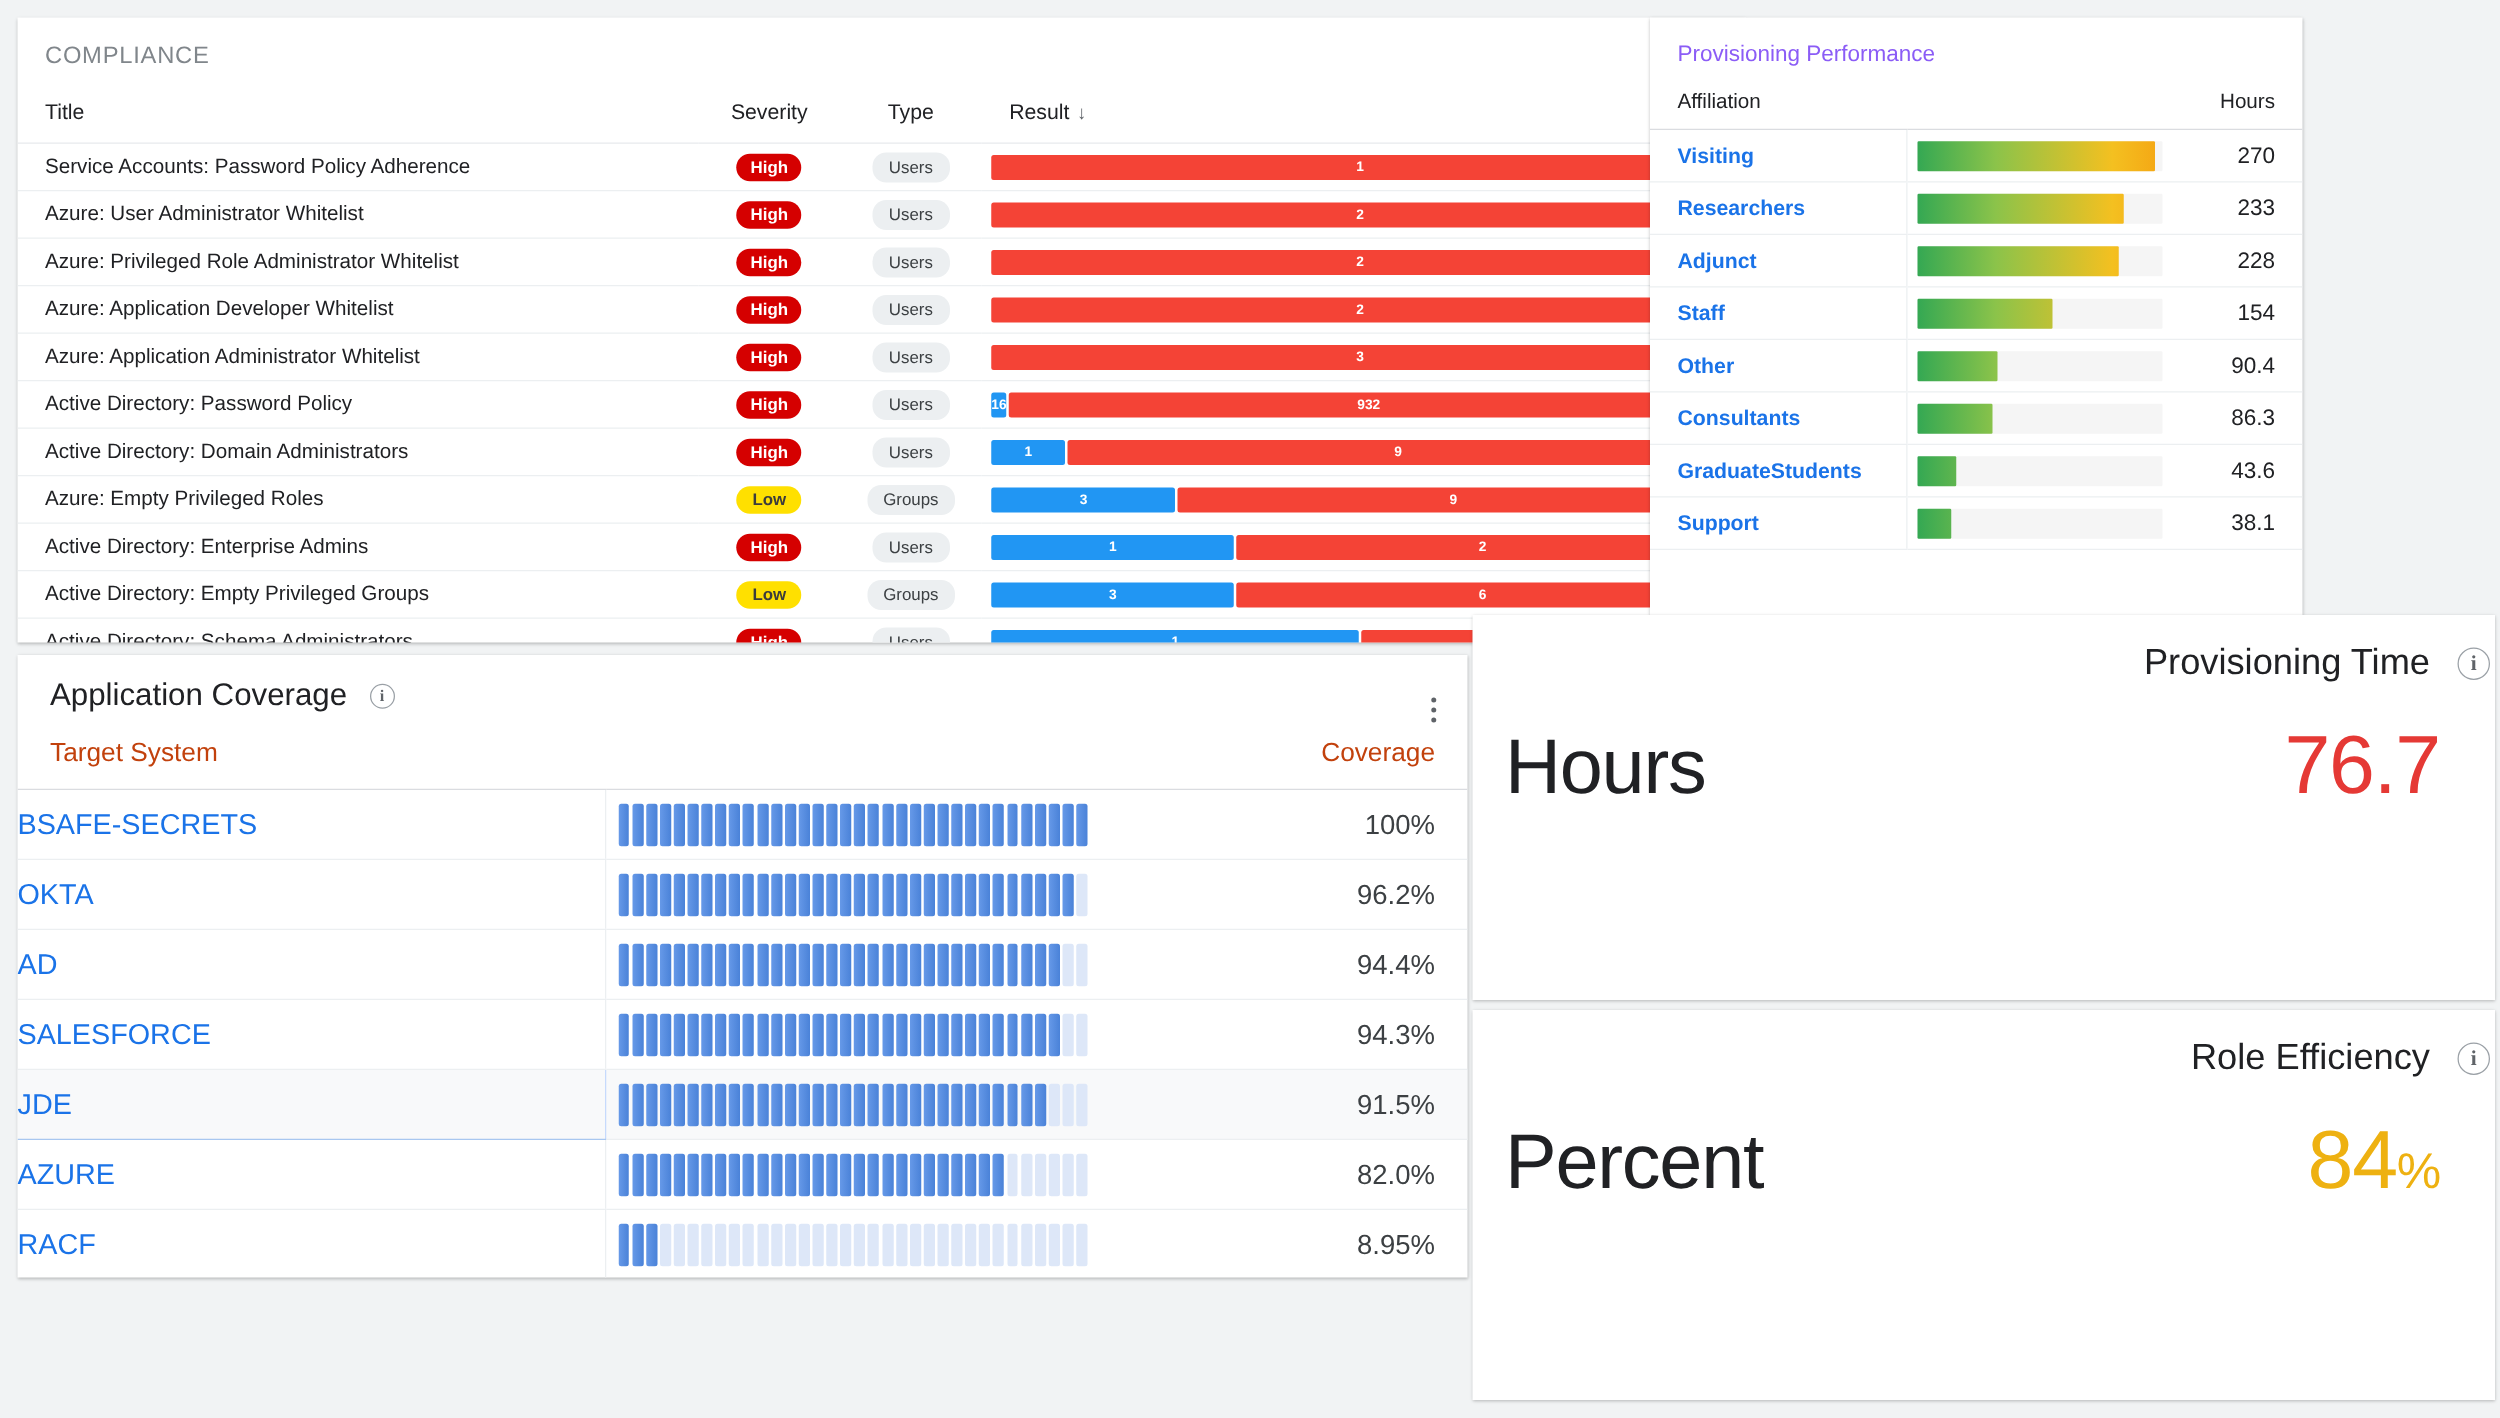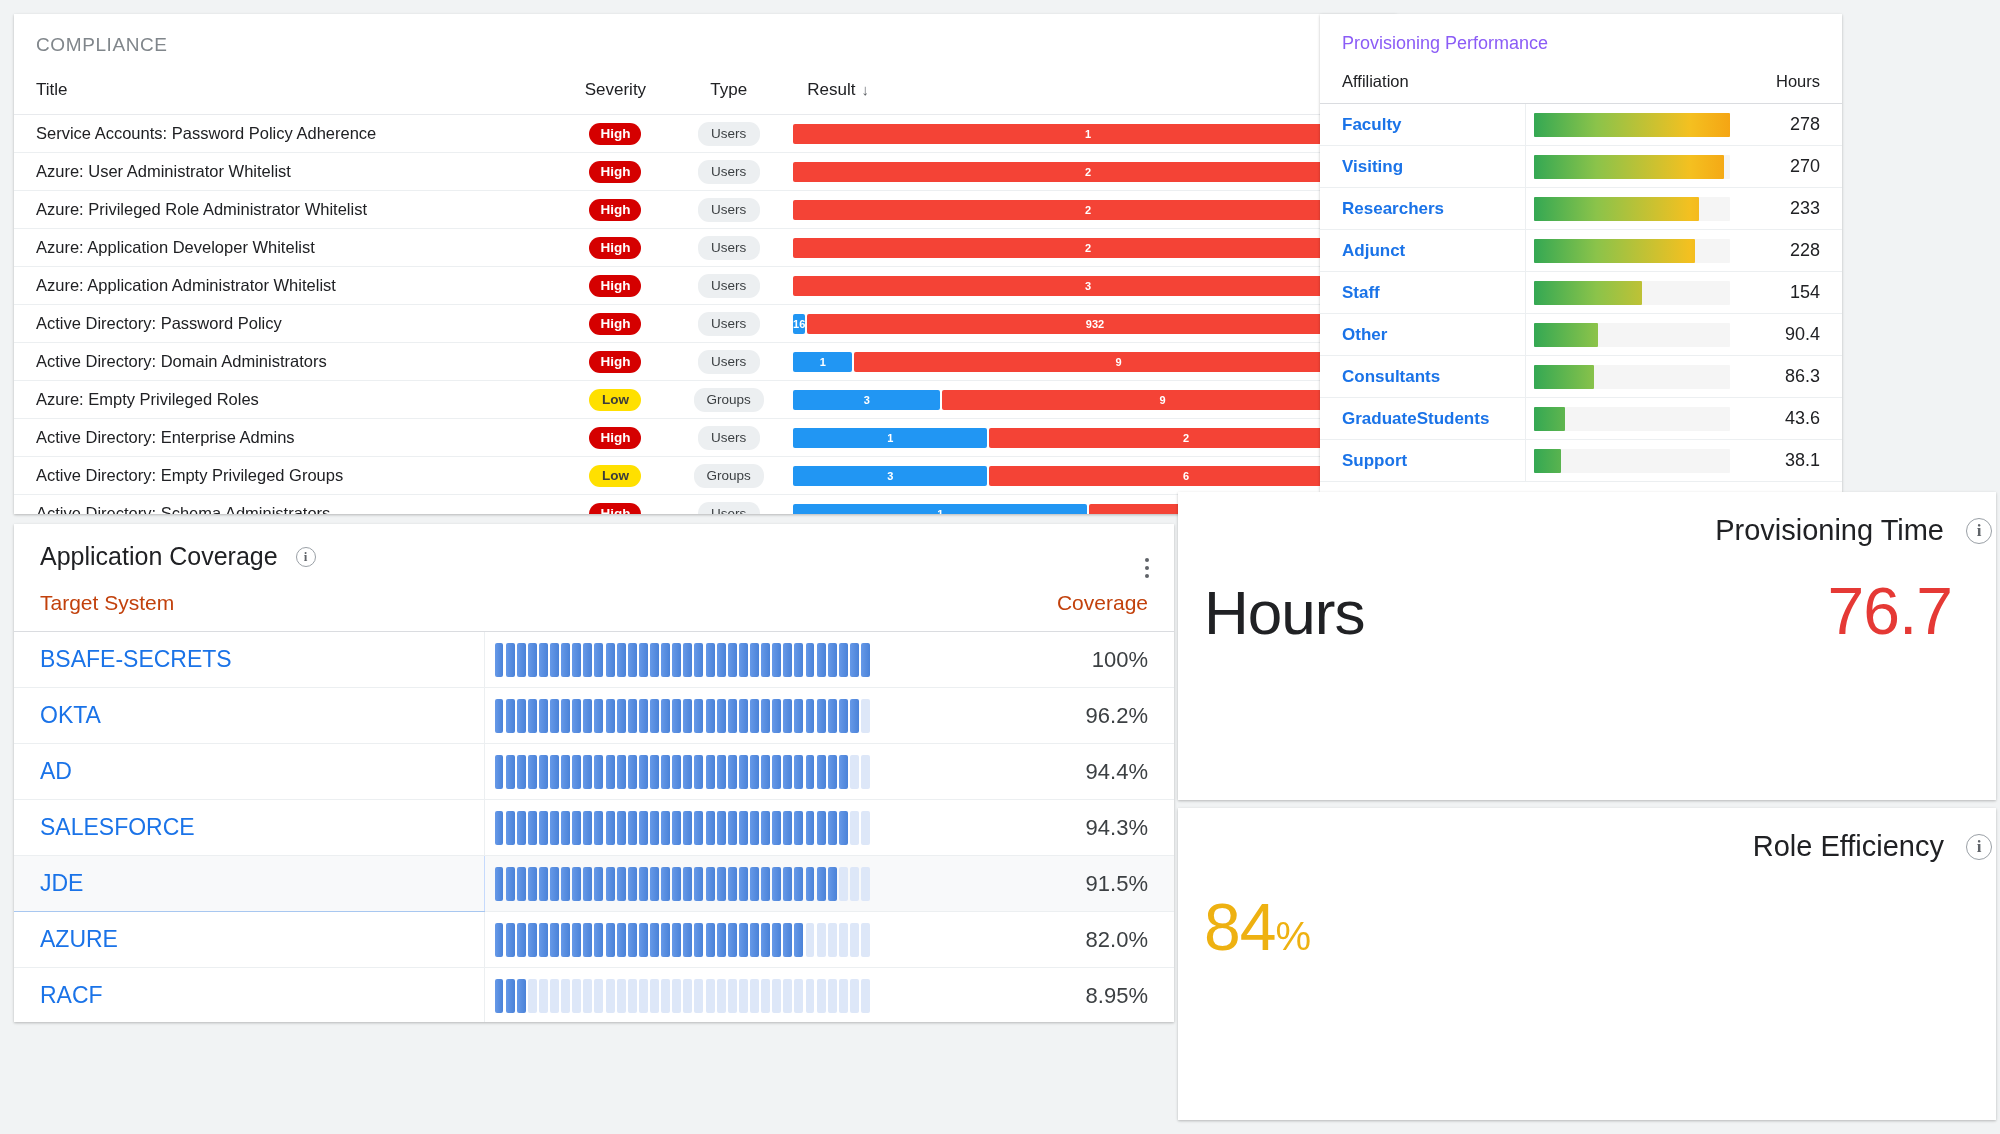--- a/index.html
+++ b/index.html
@@ -102,21 +102,21 @@
     display: flex; flex-direction: column; align-items: center; justify-content: center; gap: 4px;
   }
   .kebab i { width: 4px; height: 4px; border-radius: 50%; background: #5f6368; display: block; }
   .actable { width: 100%; border-collapse: collapse; margin-top: 14px; table-layout: fixed; }
   .actable th {
     font-size: 21px; color: #c2410c; font-weight: 400; text-align: left;
     padding: 6px 0 16px 26px; border-bottom: 1px solid #dadce0;
   }
   .actable th.ac-cov { text-align: right; padding: 6px 26px 16px 0; }
   .actable td { height: 56px; border-bottom: 1px solid #eceff1; vertical-align: middle; }
-  .actable td.ac-sys { font-size: 23px; color: #1a73e8; padding-left: 26px; }
+  .actable td.ac-sys { font-size: 23px; color: #1a73e8; }
   .actable td.ac-bar { padding: 0 14px 0 10px; border-left: 1px solid #eceff1; }
   .actable td.ac-val { text-align: right; font-size: 22px; color: #3c4043; padding-right: 26px; }
   col.w-sys { width: 470px; } col.w-acbar { width: 400px; } col.w-acval { width: 290px; }
   tr.sel td { background: #f8f9fa; }
   tr.sel td.ac-sys { border-top: 1.6px solid #a8c7f0; border-bottom: 1.6px solid #a8c7f0; border-right: 1px solid #c6dafc; }
   .ticks { display: flex; gap: 2.2px; height: 34px; align-items: stretch; }
   .tick { flex: 1 1 auto; border-radius: 2px; background: linear-gradient(90deg,#6699e8,#4a82d8); }
   .tick.off { background: #dde7f8; }
 
   
@@ -286,29 +286,20 @@
           <col class="w-hrs">
         </colgroup>
       <thead>
         <tr>
           <th>Affiliation</th>
           <th></th>
           <th class="pp-hours">Hours</th>
         </tr>
       </thead>
       <tbody id="provperf-body">
-          <tr>
-            <td class="pp-aff">Faculty</td>
-            <td class="pp-bar">
-              <div class="track">
-                <div class="fill" style="width:100%"></div>
-              </div>
-            </td>
-            <td class="pp-val">278</td>
-          </tr>
           <tr>
             <td class="pp-aff">Visiting</td>
             <td class="pp-bar">
               <div class="track">
                 <div class="fill" style="width:97%"></div>
               </div>
             </td>
             <td class="pp-val">270</td>
           </tr>
           <tr>
@@ -710,17 +701,18 @@
       <span class="kpi-value red">76.7</span>
     </div>
   </div>
 
   <div class="panel" id="roleeff-card">
     <div class="card-head">
       <span class="card-title">Role Efficiency</span>
       <span class="info-icon big">i</span>
     </div>
     <div class="kpi-row">
+      <span class="kpi-label">Percent</span>
       <span class="kpi-value amber"><span>84</span><span class="kpi-suffix">%</span></span>
     </div>
   </div>
 
 </div>
 
 </body></html>

